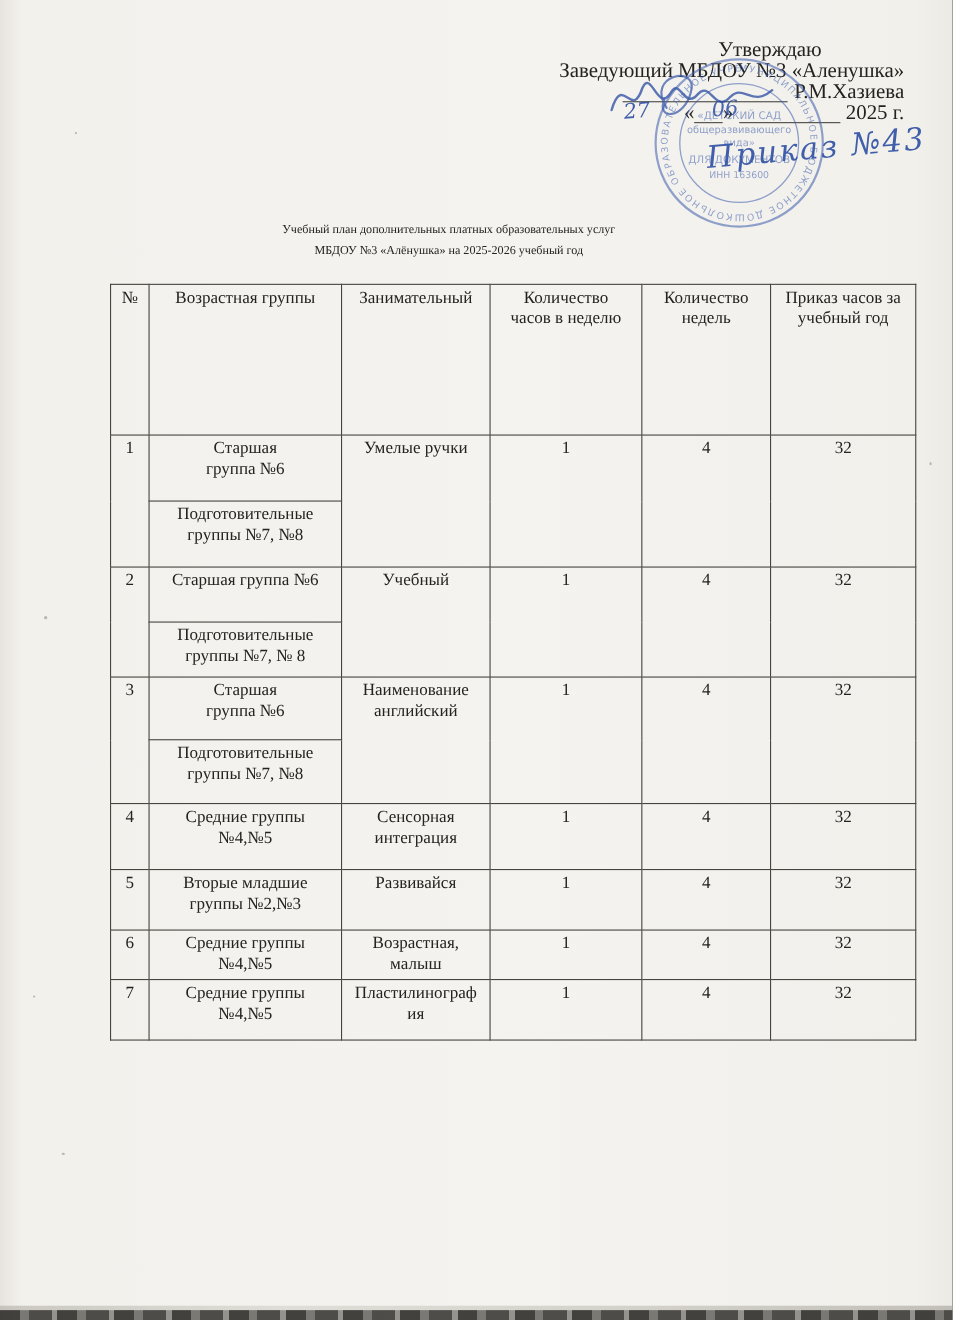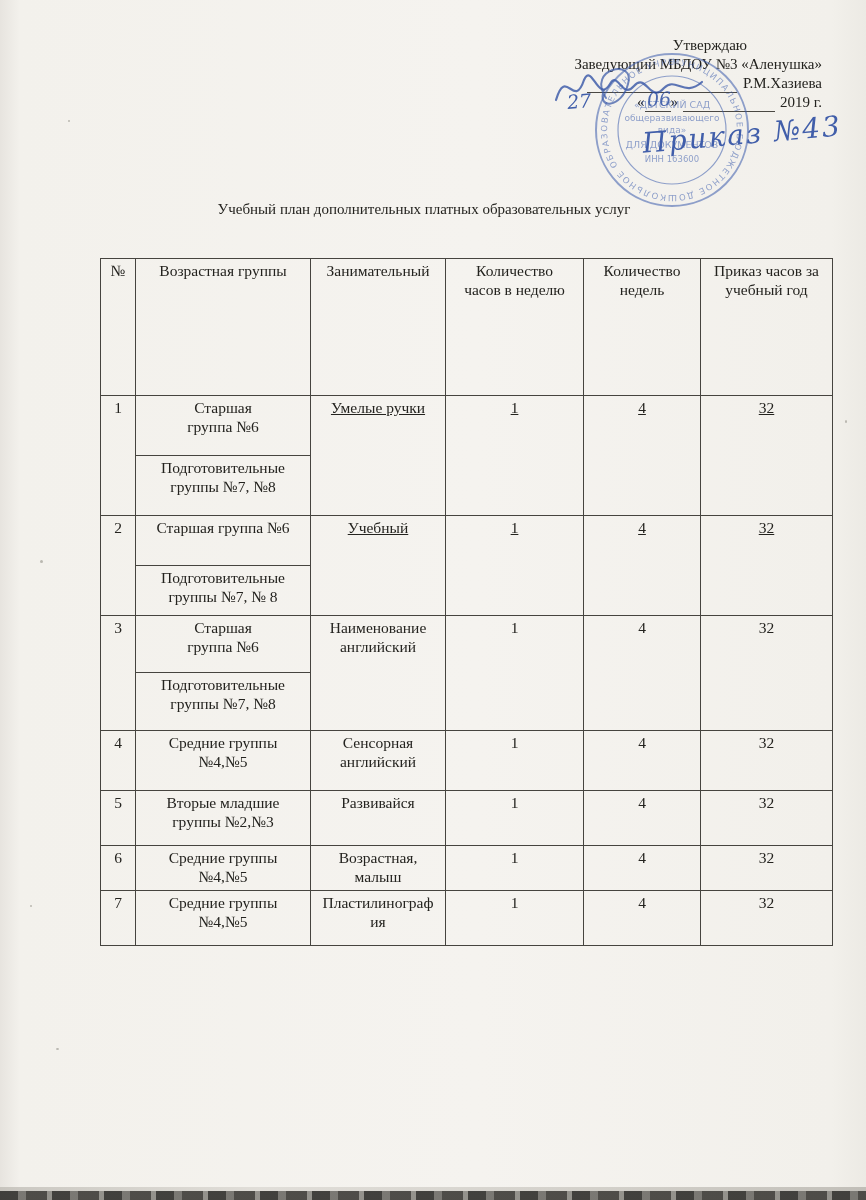--- a/index.html
+++ b/index.html
@@ -19,74 +19,74 @@
   .scan-bottom2{
     position:absolute;left:0;bottom:9px;width:866px;height:4px;
     background:linear-gradient(90deg,#b9b6af,#d8d5cf 30%,#c4c1ba 70%,#aeaba4);
     opacity:.7;
   }
   .speck{position:absolute;border-radius:50%;background:#8a887f;opacity:.55;}
 
   
   .approval{
     position:absolute;top:36px;right:44px;width:340px;
-    font-size:15px;line-height:19px;text-align:right;
+    font-size:19px;line-height:19px;text-align:right;
   }
   .approval .l1{padding-right:75px;}
   .sig-line{display:inline-block;width:150px;border-bottom:1px solid #4a4843;height:14px;vertical-align:bottom;margin-right:6px;}
   .blank-sm{display:inline-block;width:26px;border-bottom:1px solid #4a4843;height:13px;vertical-align:bottom;}
   .blank-md{display:inline-block;width:92px;border-bottom:1px solid #4a4843;height:13px;vertical-align:bottom;margin:0 5px;}
 
   
   .hand{position:absolute;color:#2e4fa3;font-style:italic;font-family:"DejaVu Serif",serif;}
   .hand-day{left:567px;top:90px;font-size:19px;transform:rotate(-5deg);opacity:.9;}
   .hand-month{left:647px;top:88px;font-size:19px;transform:rotate(-4deg);opacity:.85;}
   .hand-order{left:642px;top:118px;font-size:28px;transform:rotate(-5deg);opacity:.9;letter-spacing:2px;}
   .sig-svg{position:absolute;left:548px;top:58px;opacity:.9;}
 
   
   .stamp{position:absolute;left:592px;top:50px;width:160px;height:160px;opacity:.55;filter:blur(0.4px);}
 
   
-  .title{position:absolute;top:200px;left:16px;width:816px;text-align:center;font-size:15px;line-height:19px;}
+  .title{position:absolute;top:200px;left:0;width:816px;text-align:center;font-size:11px;line-height:19px;}
 
   
   table.plan{
     position:absolute;left:100px;top:258px;width:732px;
     border-collapse:collapse;table-layout:fixed;
     font-size:15.5px;line-height:1.22;
   }
   table.plan td,table.plan th{
     border:1px solid #46443f;
     vertical-align:top;text-align:center;
     padding:3px 4px;font-weight:normal;
     white-space:pre-line;overflow:hidden;
   }
   th.num-h,td.num-c{text-align:left;padding-left:4px;}
   tr.hdr{height:137px;}
   tr.r1a{height:60px;} tr.r1b{height:60px;}
   tr.r2a{height:50px;} tr.r2b{height:50px;}
   tr.r3a{height:57px;} tr.r3b{height:58px;}
   tr.r4{height:60px;} tr.r5{height:55px;} tr.r6{height:45px;} tr.r7{height:55px;}
-  td.pt20{padding-top:20px;text-decoration:underline;}
+  td.pt20{padding-top:20px;}
   td.pt24{padding-top:24px;}
 </style>
 </head>
 <body>
 
 <div class="page">
 
   <div class="approval">
     <div class="l1">Утверждаю</div>
     <div>Заведующий МБДОУ №3 «Аленушка»</div>
     <div>
       <span class="sig-line"></span><span>Р.М.Хазиева</span>
     </div>
     <div>
-      <span>«</span><span class="blank-sm"></span><span>»</span><span class="blank-md"></span><span>2019 г.</span>
+      <span>«</span><span class="blank-sm"></span><span>»</span><span class="blank-md"></span><span>2025 г.</span>
     </div>
   </div>
 
   <svg class="sig-svg" width="180" height="62" viewBox="0 0 180 62">
     <path d="M8,42 C18,8 26,52 36,22 C44,4 50,46 62,26 C70,12 74,42 86,28 C98,14 102,46 116,30 C128,18 136,40 154,24" fill="none" stroke="#2e4fa3" stroke-width="2.2" stroke-linecap="round" opacity="0.85"></path>
     <path d="M58,40 C38,10 88,0 80,26 C74,50 48,52 56,32" fill="none" stroke="#2e4fa3" stroke-width="2" stroke-linecap="round" opacity="0.75"></path>
   </svg>
 
   <div class="hand hand-day">27</div>
   <div class="hand hand-month">06</div>
@@ -103,20 +103,21 @@
     </text>
     <text x="80" y="58" text-anchor="middle" font-size="9.5" fill="#3b5cad" font-family="'DejaVu Sans',sans-serif">«ДЕТСКИЙ САД</text>
     <text x="80" y="71" text-anchor="middle" font-size="9" fill="#3b5cad" font-family="'DejaVu Sans',sans-serif">общеразвивающего</text>
     <text x="80" y="83" text-anchor="middle" font-size="9" fill="#3b5cad" font-family="'DejaVu Sans',sans-serif">вида»</text>
     <text x="80" y="98" text-anchor="middle" font-size="9.5" fill="#3b5cad" font-family="'DejaVu Sans',sans-serif">ДЛЯ ДОКУМЕНТОВ</text>
     <text x="80" y="112" text-anchor="middle" font-size="8.5" fill="#3b5cad" font-family="'DejaVu Sans',sans-serif">ИНН 163600</text>
   </svg>
 
   <div class="title">
     <div>Учебный план дополнительных платных образовательных услуг</div>
+    <div>МБДОУ №3 «Алёнушка» на 2025-2026 учебный год</div>
   </div>
 
   <table class="plan">
     <colgroup>
       <col style="width:35px">
         <col style="width:175px">
         <col style="width:135px">
       <col style="width:138px">
         <col style="width:117px">
         <col style="width:132px">
@@ -174,21 +175,21 @@
       <tr class="r3b">
         <td>Подготовительные
 группы №7, №8</td>
       </tr>
 
       <tr class="r4">
         <td class="num-c">4</td>
         <td>Средние группы
 №4,№5</td>
         <td>Сенсорная
-английский</td>
+интеграция</td>
         <td>1</td>
         <td>4</td>
         <td>32</td>
       </tr>
 
       <tr class="r5">
         <td class="num-c">5</td>
         <td>Вторые младшие
 группы №2,№3</td>
         <td>Развивайся</td>

